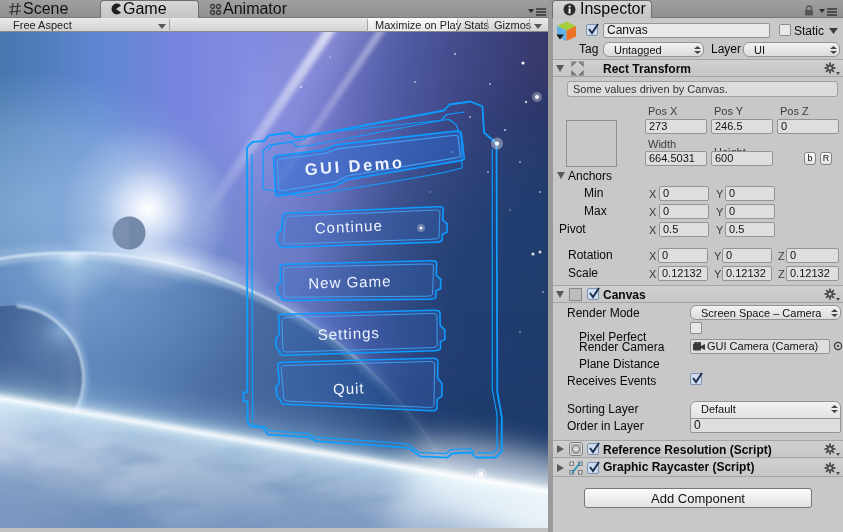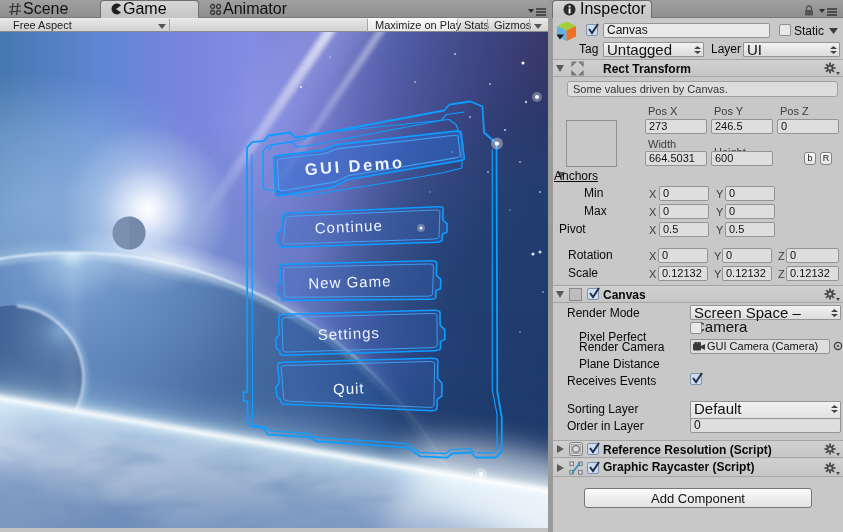--- a/index.html
+++ b/index.html
@@ -27,21 +27,21 @@
 
   
   #rpane { position:absolute; left:553px; top:0; width:290px; height:532px; background:#c8c8c8; font-size:12px; color:#090909;}
   #rtabs { position:absolute; left:0; top:0; width:290px; height:18px;
            background:linear-gradient(#a0a0a0,#8f8f8f); border-bottom:1px solid #787878; }
   .lbl { position:absolute; font-size:12px; color:#090909; }
   .lbl2 { position:absolute; font-size:11px; color:#151515; }
   .field { position:absolute; background:#dedede; border:1px solid #949494; border-radius:2px;
            font-size:11px; color:#111; padding-left:3px; line-height:12px; }
   .drop { position:absolute; background:linear-gradient(#f2f2f2,#dcdcdc); border:1px solid #949494;
-          border-radius:1px; font-size:15px; color:#111; padding-left:3px; }
+          border-radius:6px; font-size:11px; color:#111; padding-left:10px; }
   .hdrrow { position:absolute; left:0; width:290px; background:linear-gradient(#d0d0d0,#c6c6c6);
             border-bottom:1px solid #a5a5a5; }
   .bold { font-weight:bold; }
   .tri-r { position:absolute; width:0; height:0; border-left:7px solid #5a5a5a; border-top:4.5px solid transparent; border-bottom:4.5px solid transparent; }
   .tri-d { position:absolute; width:0; height:0; border-top:7px solid #5a5a5a; border-left:4.5px solid transparent; border-right:4.5px solid transparent; }
   .chk { position:absolute; width:12px; height:12px; background:#cfdcef; border:1px solid #7e93ad; border-radius:2px; }
   .chk svg { position:absolute; left:-1px; top:-3px; }
   .chk-off { position:absolute; width:12px; height:12px; background:#e8e8e8; border:1px solid #8e8e8e; border-radius:2px; }
 </style>
 </head>
@@ -411,21 +411,21 @@
     <div class="field" style="left:158px;top:119px;width:62px;height:15px;">246.5</div>
     <div class="field" style="left:224px;top:119px;width:62px;height:15px;">0</div>
     <div class="lbl2" style="left:95px;top:138px;color:#3c3c3c;">Width</div>
     <div class="lbl2" style="left:161px;top:138px;color:#3c3c3c;margin-top:8px;">Height</div>
     <div class="field" style="left:92px;top:151px;width:62px;height:15px;">664.5031</div>
     <div class="field" style="left:158px;top:151px;width:62px;height:15px;">600</div>
     <div class="abs" style="left:251px;top:152px;width:12px;height:13px;background:linear-gradient(#fdfdfd,#e3e3e3);border:1px solid #838383;border-radius:3px;font-size:9px;text-align:center;line-height:11px;color:#111;">b</div>
     <div class="abs" style="left:267px;top:152px;width:12px;height:13px;background:linear-gradient(#fdfdfd,#e3e3e3);border:1px solid #838383;border-radius:3px;font-size:9px;text-align:center;line-height:11px;color:#111;">R</div>
 
     <div class="tri-d" style="left:4px;top:172px;"></div>
-    <div class="lbl" style="left:1px;top:169px;text-decoration:underline;">Anchors</div>
+    <div class="lbl" style="left:15px;top:169px;">Anchors</div>
     <div class="lbl" style="left:31px;top:186px;">Min</div>
     <div class="lbl2" style="left:96px;top:188px;color:#3c3c3c;">X</div>
     <div class="field" style="left:106px;top:186px;width:50px;height:15px;">0</div>
     <div class="lbl2" style="left:163px;top:188px;color:#3c3c3c;">Y</div>
     <div class="field" style="left:172px;top:186px;width:50px;height:15px;">0</div>
     <div class="lbl" style="left:31px;top:204px;">Max</div>
     <div class="lbl2" style="left:96px;top:206px;color:#3c3c3c;">X</div>
     <div class="field" style="left:106px;top:204px;width:50px;height:15px;">0</div>
     <div class="lbl2" style="left:163px;top:206px;color:#3c3c3c;">Y</div>
     <div class="field" style="left:172px;top:204px;width:50px;height:15px;">0</div>

